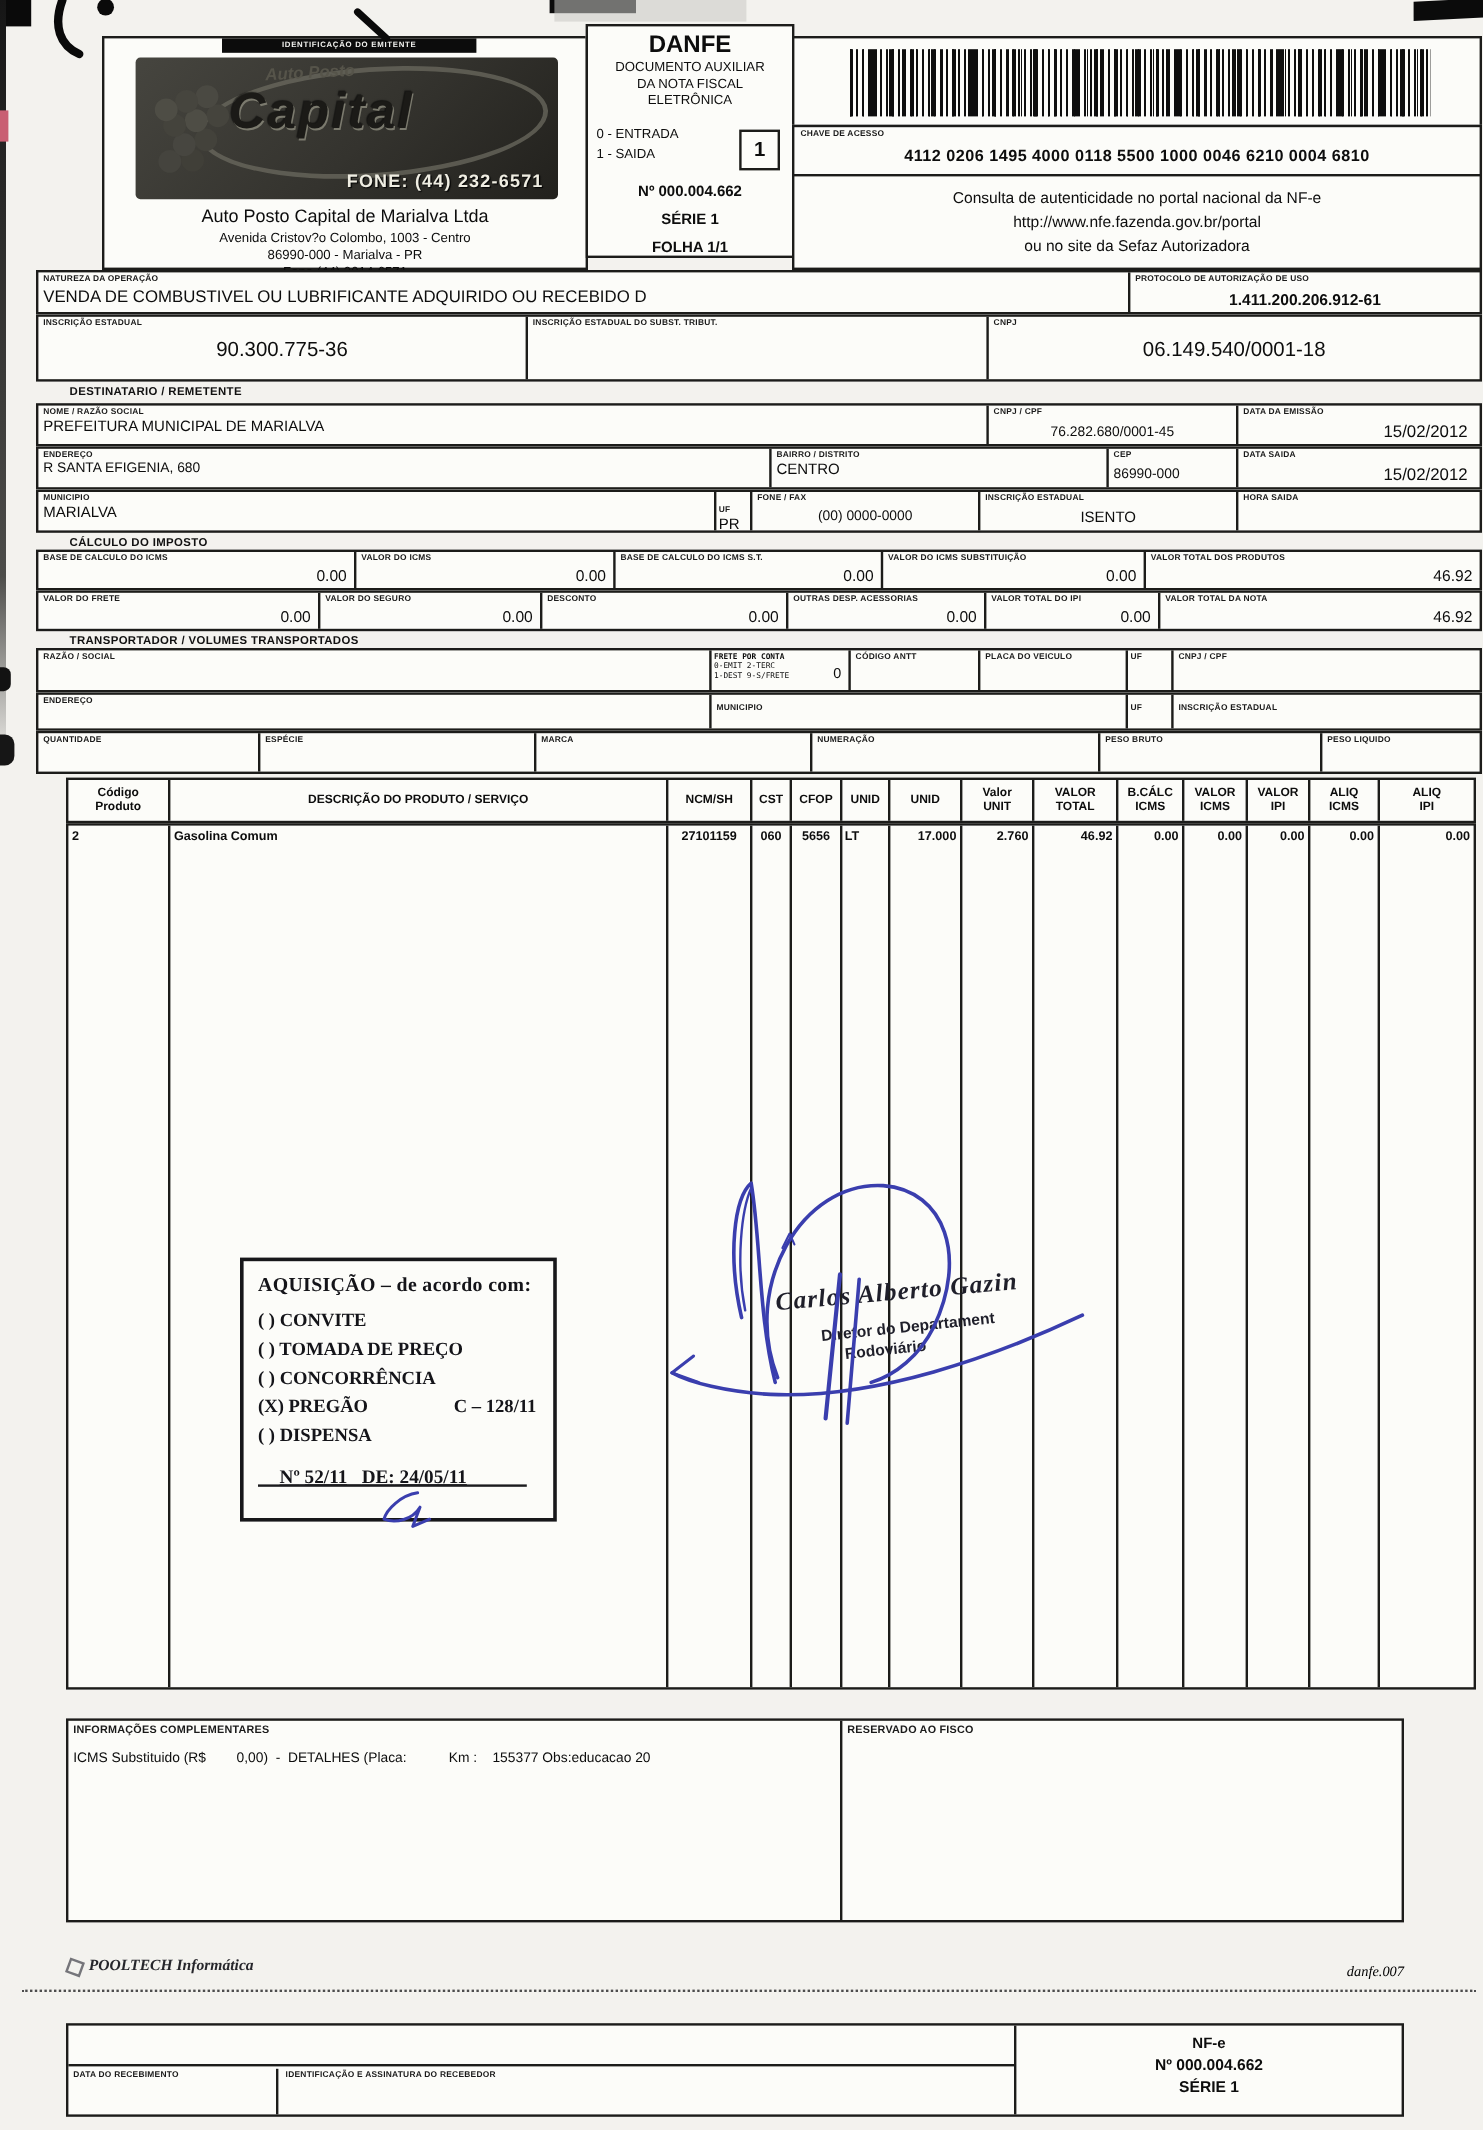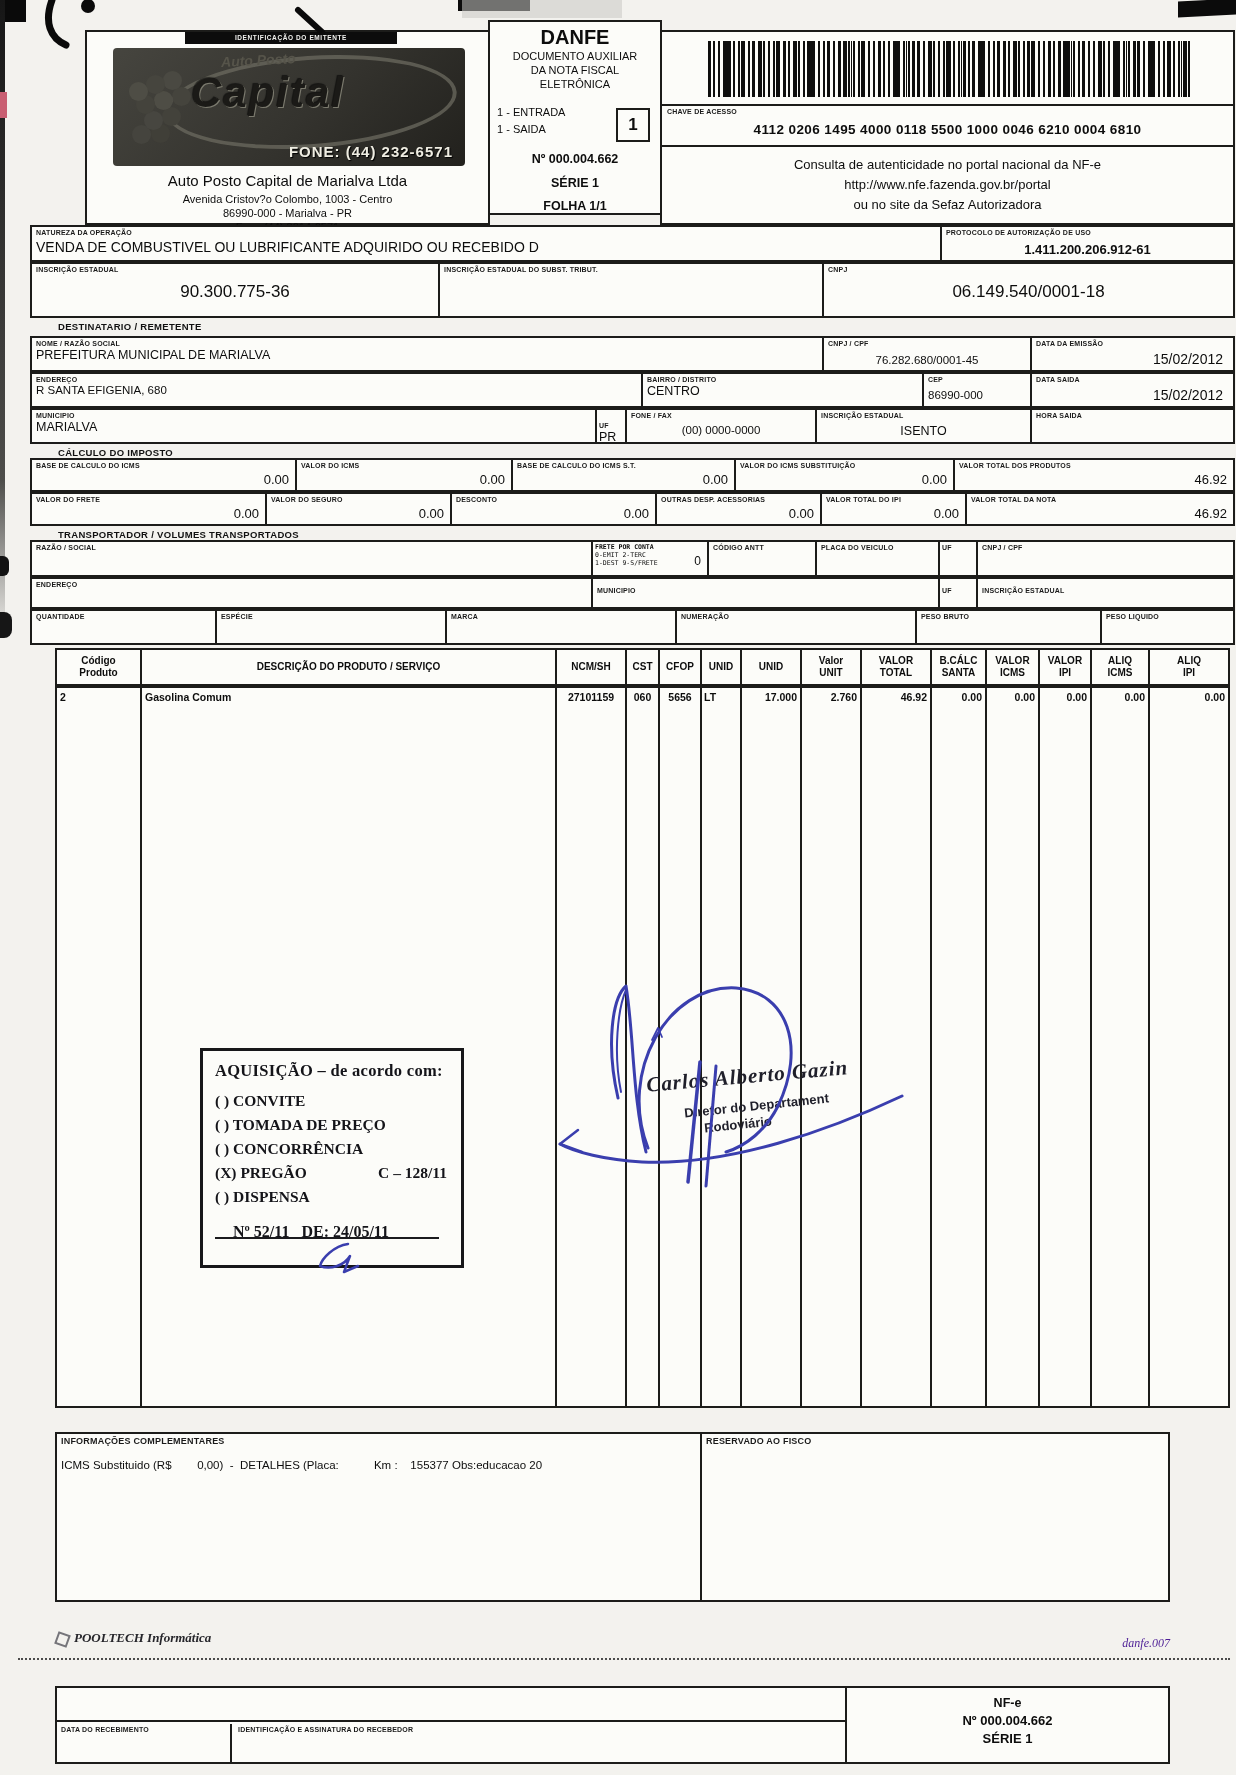--- a/index.html
+++ b/index.html
@@ -55,21 +55,21 @@
   #stamp .numline{font:bold 16px "Liberation Serif",serif;margin:14px 0 0 30px;text-decoration:underline;}
   #stamp .u{text-decoration:underline;}
   #stamp .rule{position:absolute;left:12px;right:22px;bottom:26px;border-top:2px solid #1b1b1e;}
   .sigtext{position:absolute;color:#1f1f2a;}
   .sig-name{font:italic bold 21px "Liberation Serif",serif;transform:rotate(-5deg);letter-spacing:1px;}
   .sig-t1{font:bold 13px "Liberation Sans",sans-serif;transform:rotate(-6deg);}
   .sig-t2{font:bold 13px "Liberation Sans",sans-serif;transform:rotate(-6deg);}
   
   #ft-left{position:absolute;left:74px;top:1630px;font:italic bold 13px "Liberation Serif",serif;color:#26262b;}
   #ft-icon{position:absolute;left:56px;top:1633px;width:9px;height:9px;border:2px solid #55555c;transform:rotate(20deg);opacity:.8;}
-  #ft-right{position:absolute;left:1080px;top:1636px;width:90px;text-align:right;font:italic 12px "Liberation Serif",serif;color:#4c1d95;}
+  #ft-right{position:absolute;left:1080px;top:1636px;width:90px;text-align:right;font:italic 12px "Liberation Serif",serif;color:#000000;}
   #dotline{position:absolute;left:18px;top:1658px;width:1212px;border-top:2px dotted #4c4c4c;}
   svg.overlay{position:absolute;left:0;top:0;pointer-events:none;}
 </style>
 </head>
 <body>
 
 <div id="page">
 
   <div class="abs" style="left:0;top:0;width:26px;height:22px;background:#0a0a0a;"></div>
   <div class="abs" style="left:458px;top:0;width:72px;height:11px;background:#0b0b0b;"></div>
@@ -93,21 +93,21 @@
     <div class="ehead" style="top:161px;font-size:11px;">Avenida Cristov?o Colombo, 1003 - Centro</div>
     <div class="ehead" style="top:175px;font-size:11px;">86990-000 - Marialva - PR</div>
     <div class="ehead" style="top:189px;font-size:11px;">Fone (44) 3014-6571</div>
   </div>
 
   <div class="box" style="left:488px;top:20px;width:174px;height:195px;">
     <div class="abs" style="left:0;top:4px;width:100%;text-align:center;font-weight:bold;font-size:20px;">DANFE</div>
     <div class="abs" style="left:0;top:28px;width:100%;text-align:center;font-size:11px;">DOCUMENTO AUXILIAR</div>
     <div class="abs" style="left:0;top:42px;width:100%;text-align:center;font-size:11px;">DA NOTA FISCAL</div>
     <div class="abs" style="left:0;top:56px;width:100%;text-align:center;font-size:11px;">ELETRÔNICA</div>
-    <div class="abs" style="left:7px;top:84px;font-size:11px;">1 - ENTRADA</div>
+    <div class="abs" style="left:7px;top:84px;font-size:11px;">0 - ENTRADA</div>
     <div class="abs" style="left:7px;top:101px;font-size:11px;">1 - SAIDA</div>
     <div class="abs" style="left:126px;top:86px;width:34px;height:34px;border:2px solid #1c1c1a;text-align:center;font:bold 17px/30px 'Liberation Sans',sans-serif;">1</div>
     <div class="abs" style="left:0;top:130px;width:100%;text-align:center;font-weight:bold;font-size:12.5px;">Nº 000.004.662</div>
     <div class="abs" style="left:0;top:154px;width:100%;text-align:center;font-weight:bold;font-size:12.5px;">SÉRIE 1</div>
     <div class="abs" style="left:0;top:177px;width:100%;text-align:center;font-weight:bold;font-size:12.5px;">FOLHA 1/1</div>
   </div>
 
   <div class="box" style="left:660px;top:30px;width:575px;height:76px;">
     <div id="barcode"></div>
   </div>
@@ -342,21 +342,21 @@
     <div class="c th" style="width:70px;">NCM/SH</div>
     <div class="c th" style="width:33px;padding:1px 1px;">CST</div>
     <div class="c th" style="width:42px;padding:1px 1px;">CFOP</div>
     <div class="c th" style="width:40px;padding:1px 1px;">UNID</div>
     <div class="c th" style="width:60px;">UNID</div>
     <div class="c th" style="width:60px;">Valor
 UNIT</div>
     <div class="c th" style="width:70px;">VALOR
 TOTAL</div>
     <div class="c th" style="width:55px;">B.CÁLC
-SANTA</div>
+ICMS</div>
     <div class="c th" style="width:53px;">VALOR
 ICMS</div>
     <div class="c th" style="width:52px;">VALOR
 IPI</div>
     <div class="c th" style="width:58px;">ALIQ
 ICMS</div>
     <div class="c th last">ALIQ
 IPI</div>
   </div>
 

